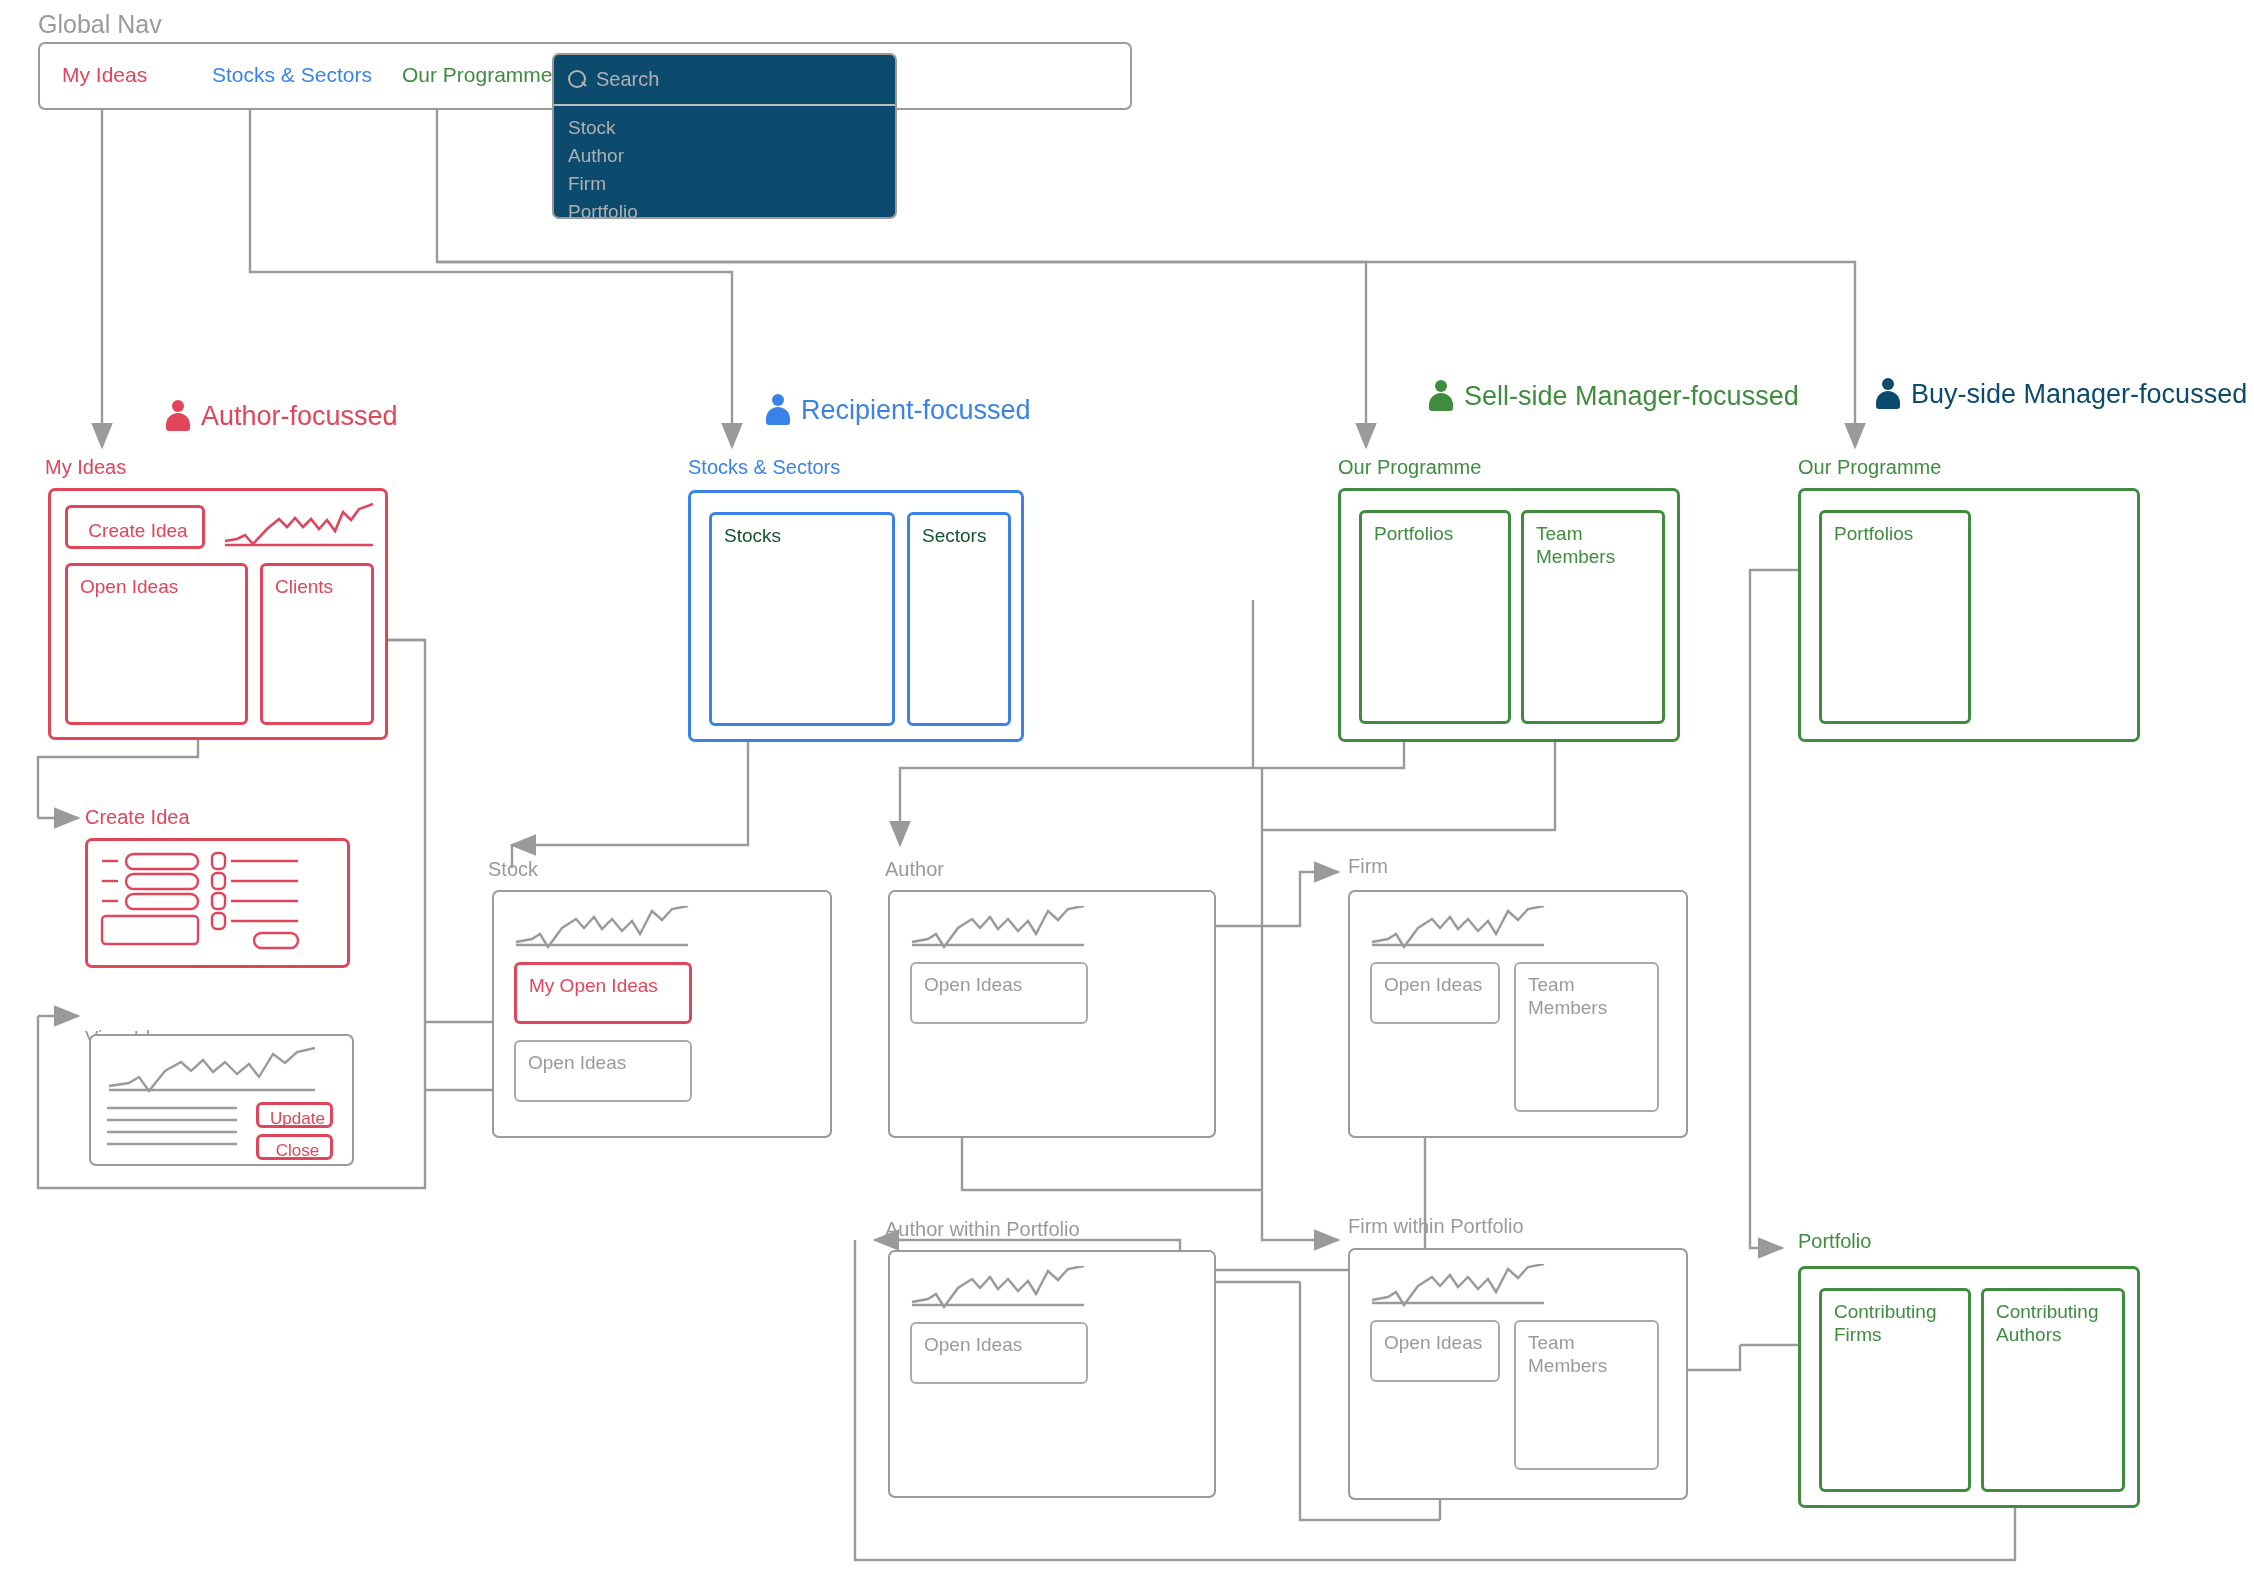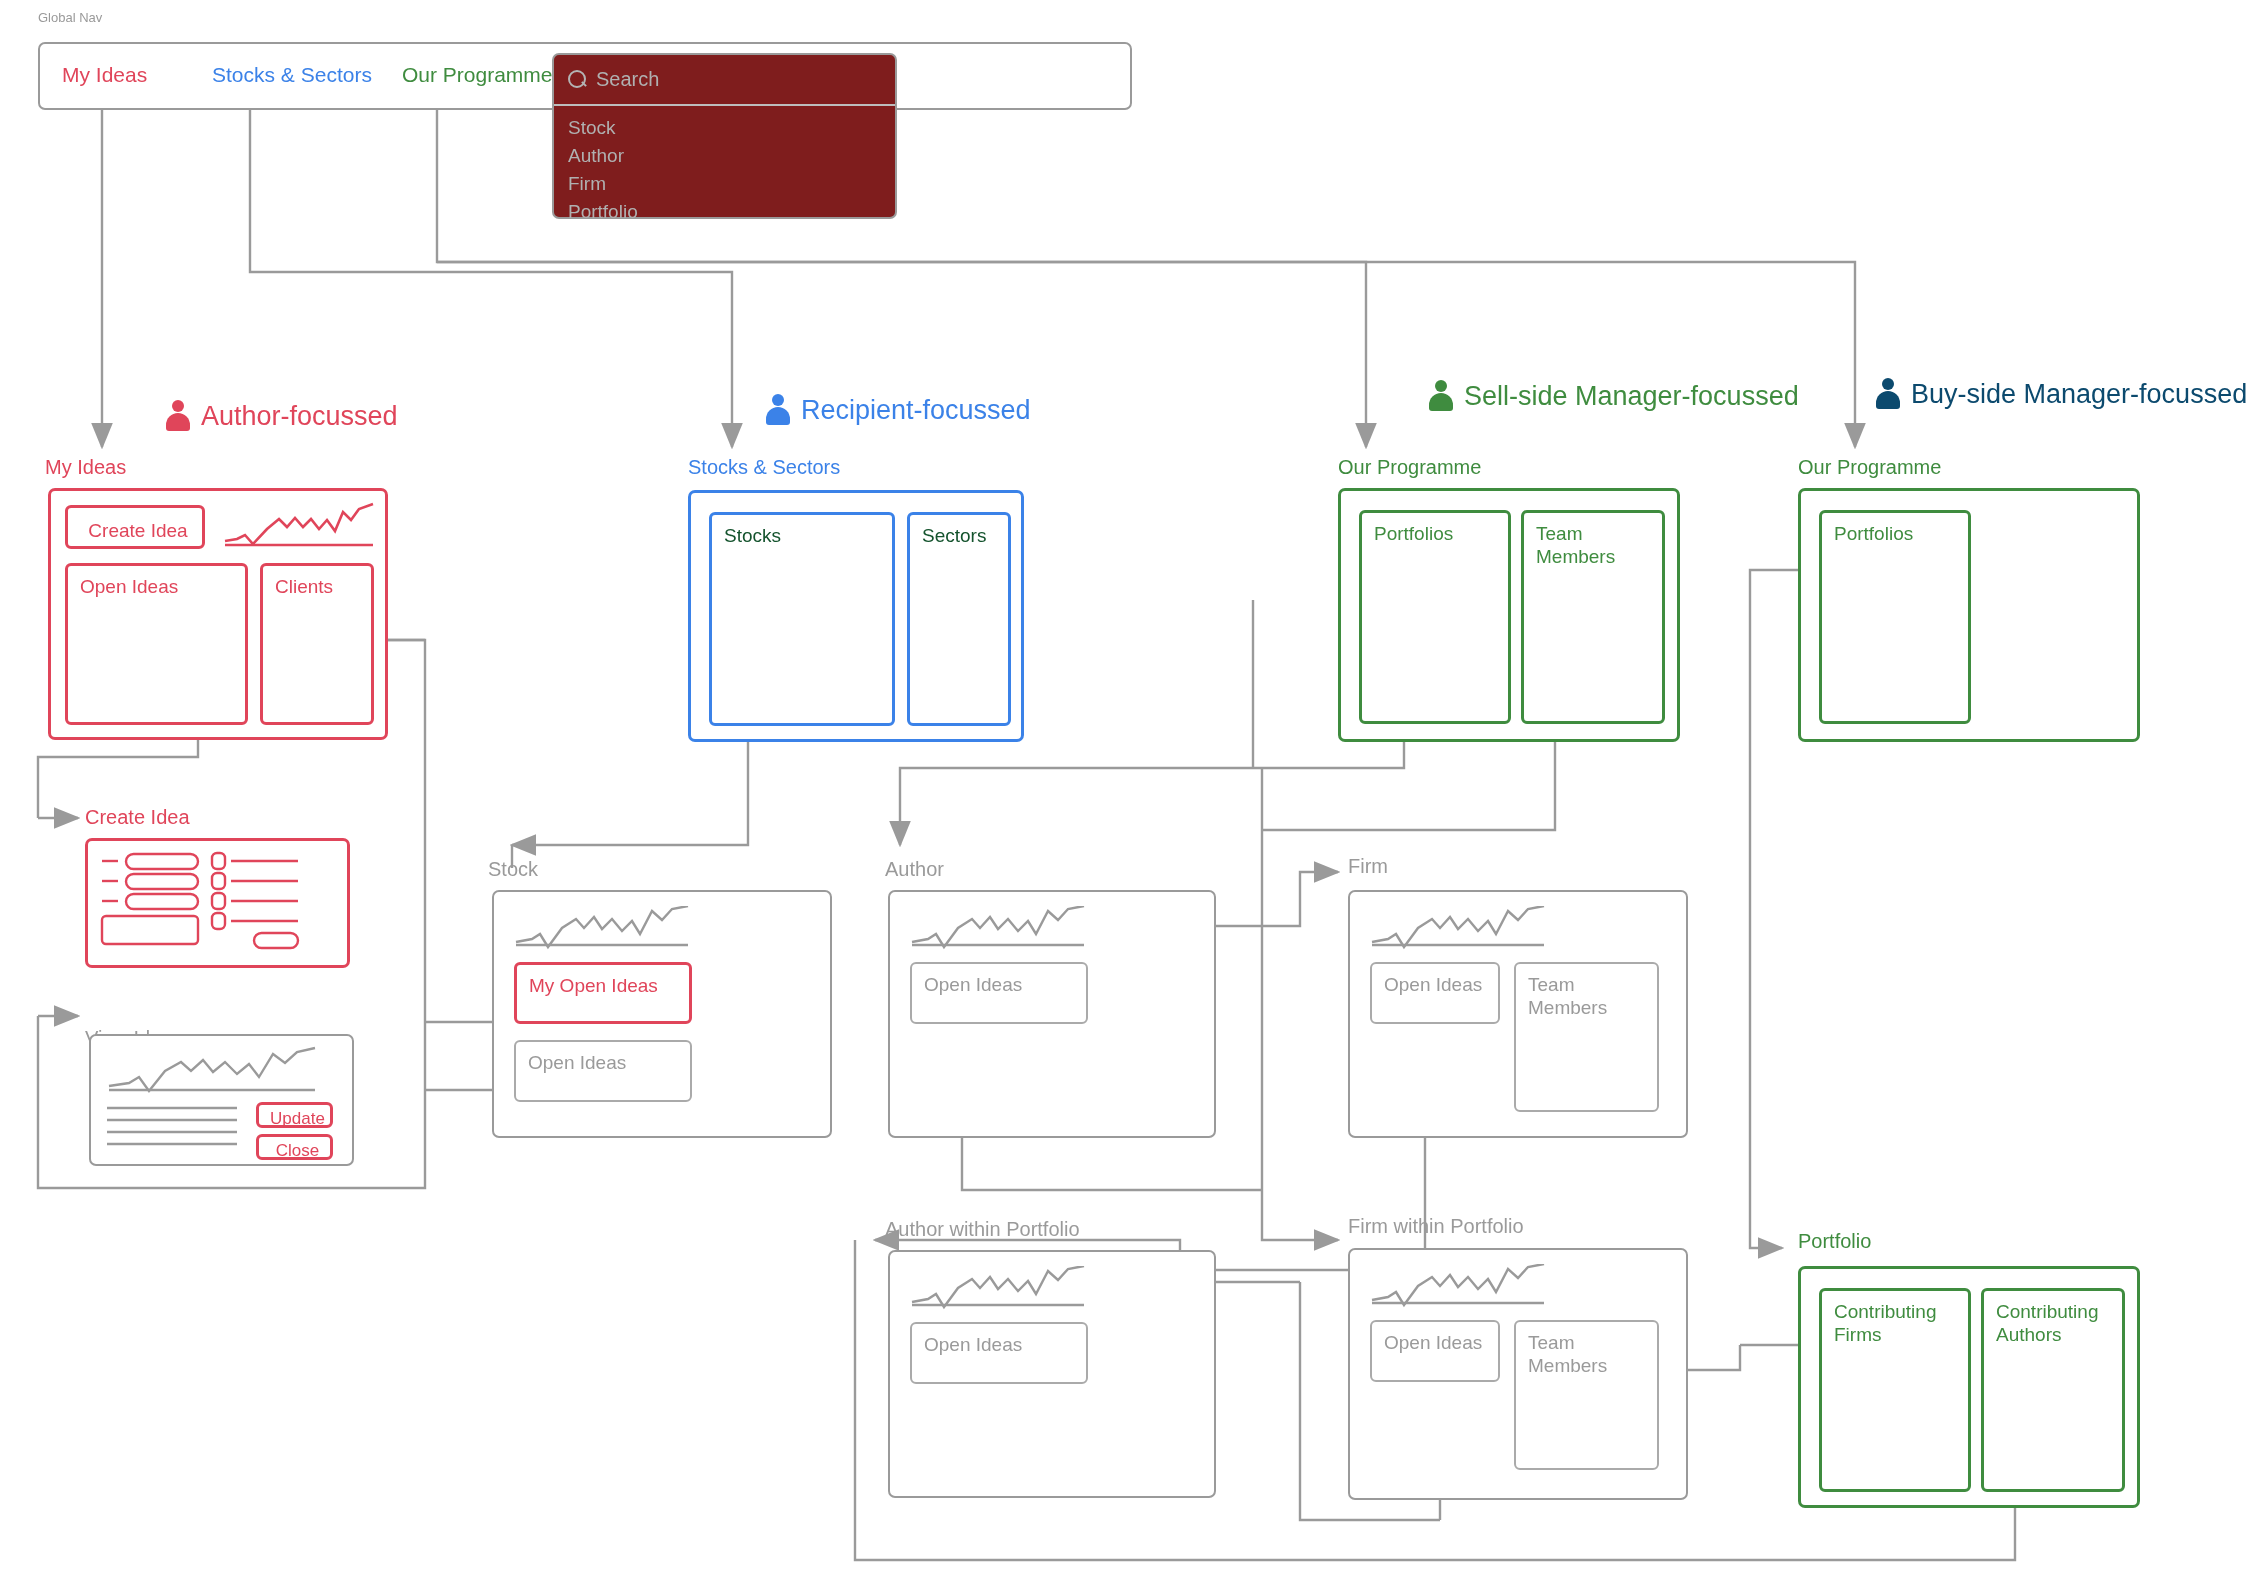--- a/index.html
+++ b/index.html
@@ -31,21 +31,21 @@
   .box > .cap{position:absolute;left:12px;top:9px;font-size:19px;color:#9a9a9a;line-height:1.22;white-space:pre-line;}
   .box.red > .cap{color:#e0455a;}
   .box.blue > .cap{color:#14532d;}
   .box.green > .cap{color:#3f8c3f;}
 
   
   #gnav{position:absolute;left:38px;top:42px;width:1094px;height:68px;
         border:2.4px solid #9a9a9a;border-radius:7px;box-sizing:border-box;background:#fff;}
   .navitem{position:absolute;top:19px;font-size:21px;white-space:nowrap;}
   #searchpanel{position:absolute;left:552px;top:53px;width:345px;height:166px;
-        border:2.4px solid #9a9a9a;border-radius:7px;box-sizing:border-box;background:#7f1d1d;z-index:4;}
+        border:2.4px solid #9a9a9a;border-radius:7px;box-sizing:border-box;background:#0c4a6e;z-index:4;}
   #searchbar{position:absolute;left:0;top:0;width:100%;height:51px;box-sizing:border-box;
         border-bottom:2.4px solid #bdbdbd;}
   #searchbar .sicon{position:absolute;left:14px;top:15px;width:14px;height:14px;
         border:2px solid #b4b4b4;border-radius:50%;}
   #searchbar .sicon:after{content:"";position:absolute;left:11px;top:11px;width:6px;height:2px;
         background:#b4b4b4;transform:rotate(45deg);}
   #searchbar .sph{position:absolute;left:42px;top:13px;font-size:20px;color:#b0b0b0;}
   .sopt{position:absolute;left:14px;font-size:19px;color:#b0b0b0;}
 
   
@@ -115,21 +115,21 @@
     <path class="wire" d="M1832,570 L1750,570 L1750,1248 L1782,1248" marker-end="url(#ah)"></path>
 
     <path class="wire" d="M1855,1345 L1740,1345 L1740,1345"></path>
     <path class="wire" d="M1740,1345 L1740,1370 L1440,1370 L1440,1520"></path>
 
     <path class="wire" d="M2015,1405 L2015,1560 L855,1560 L855,1240"></path>
 
     <path class="wire" d="M1300,1282 L1300,1520 L1440,1520"></path>
   </svg>
 
-  <div class="lbl grey" style="left:38px;top:10px;font-size:13px;">Global Nav</div>
+  <div class="lbl grey" style="left:38px;top:10px;font-size:25px;">Global Nav</div>
 
   <div id="gnav">
     <div class="navitem" style="left:22px;color:#e0455a;">My Ideas</div>
     <div class="navitem" style="left:172px;color:#3b82e8;">Stocks &amp; Sectors</div>
     <div class="navitem" style="left:362px;color:#3f8c3f;">Our Programme</div>
   </div>
 
   <div id="searchpanel">
     <div id="searchbar">
       <span class="sicon"></span>

